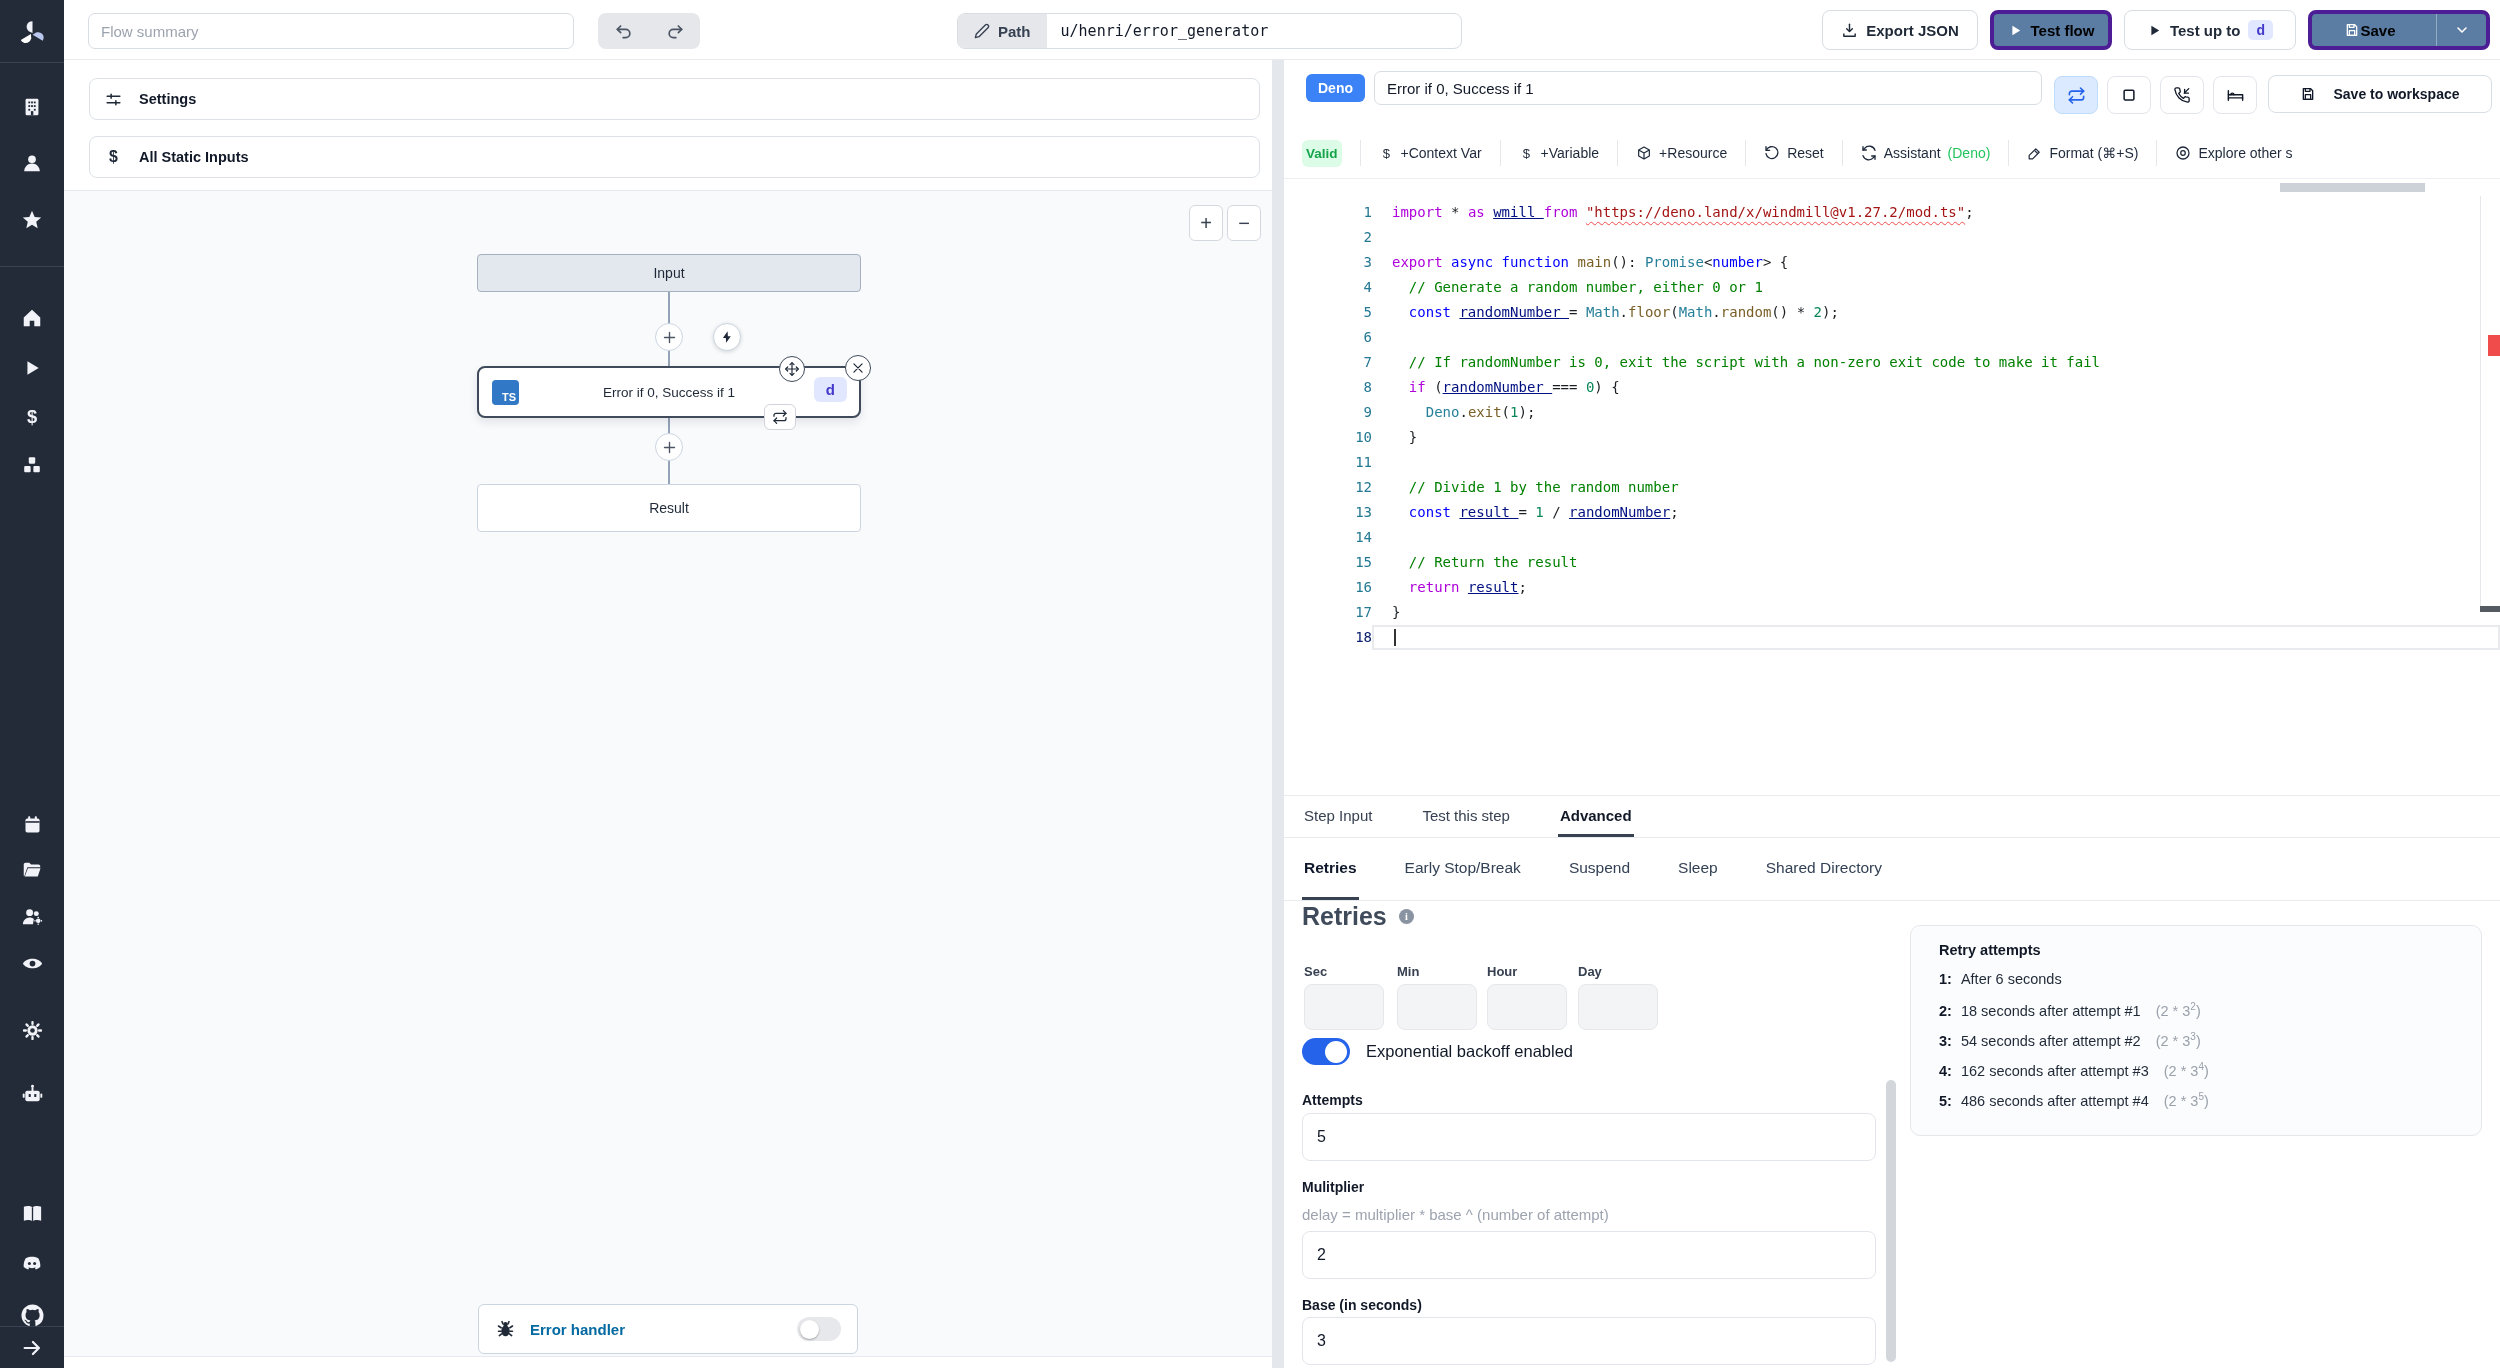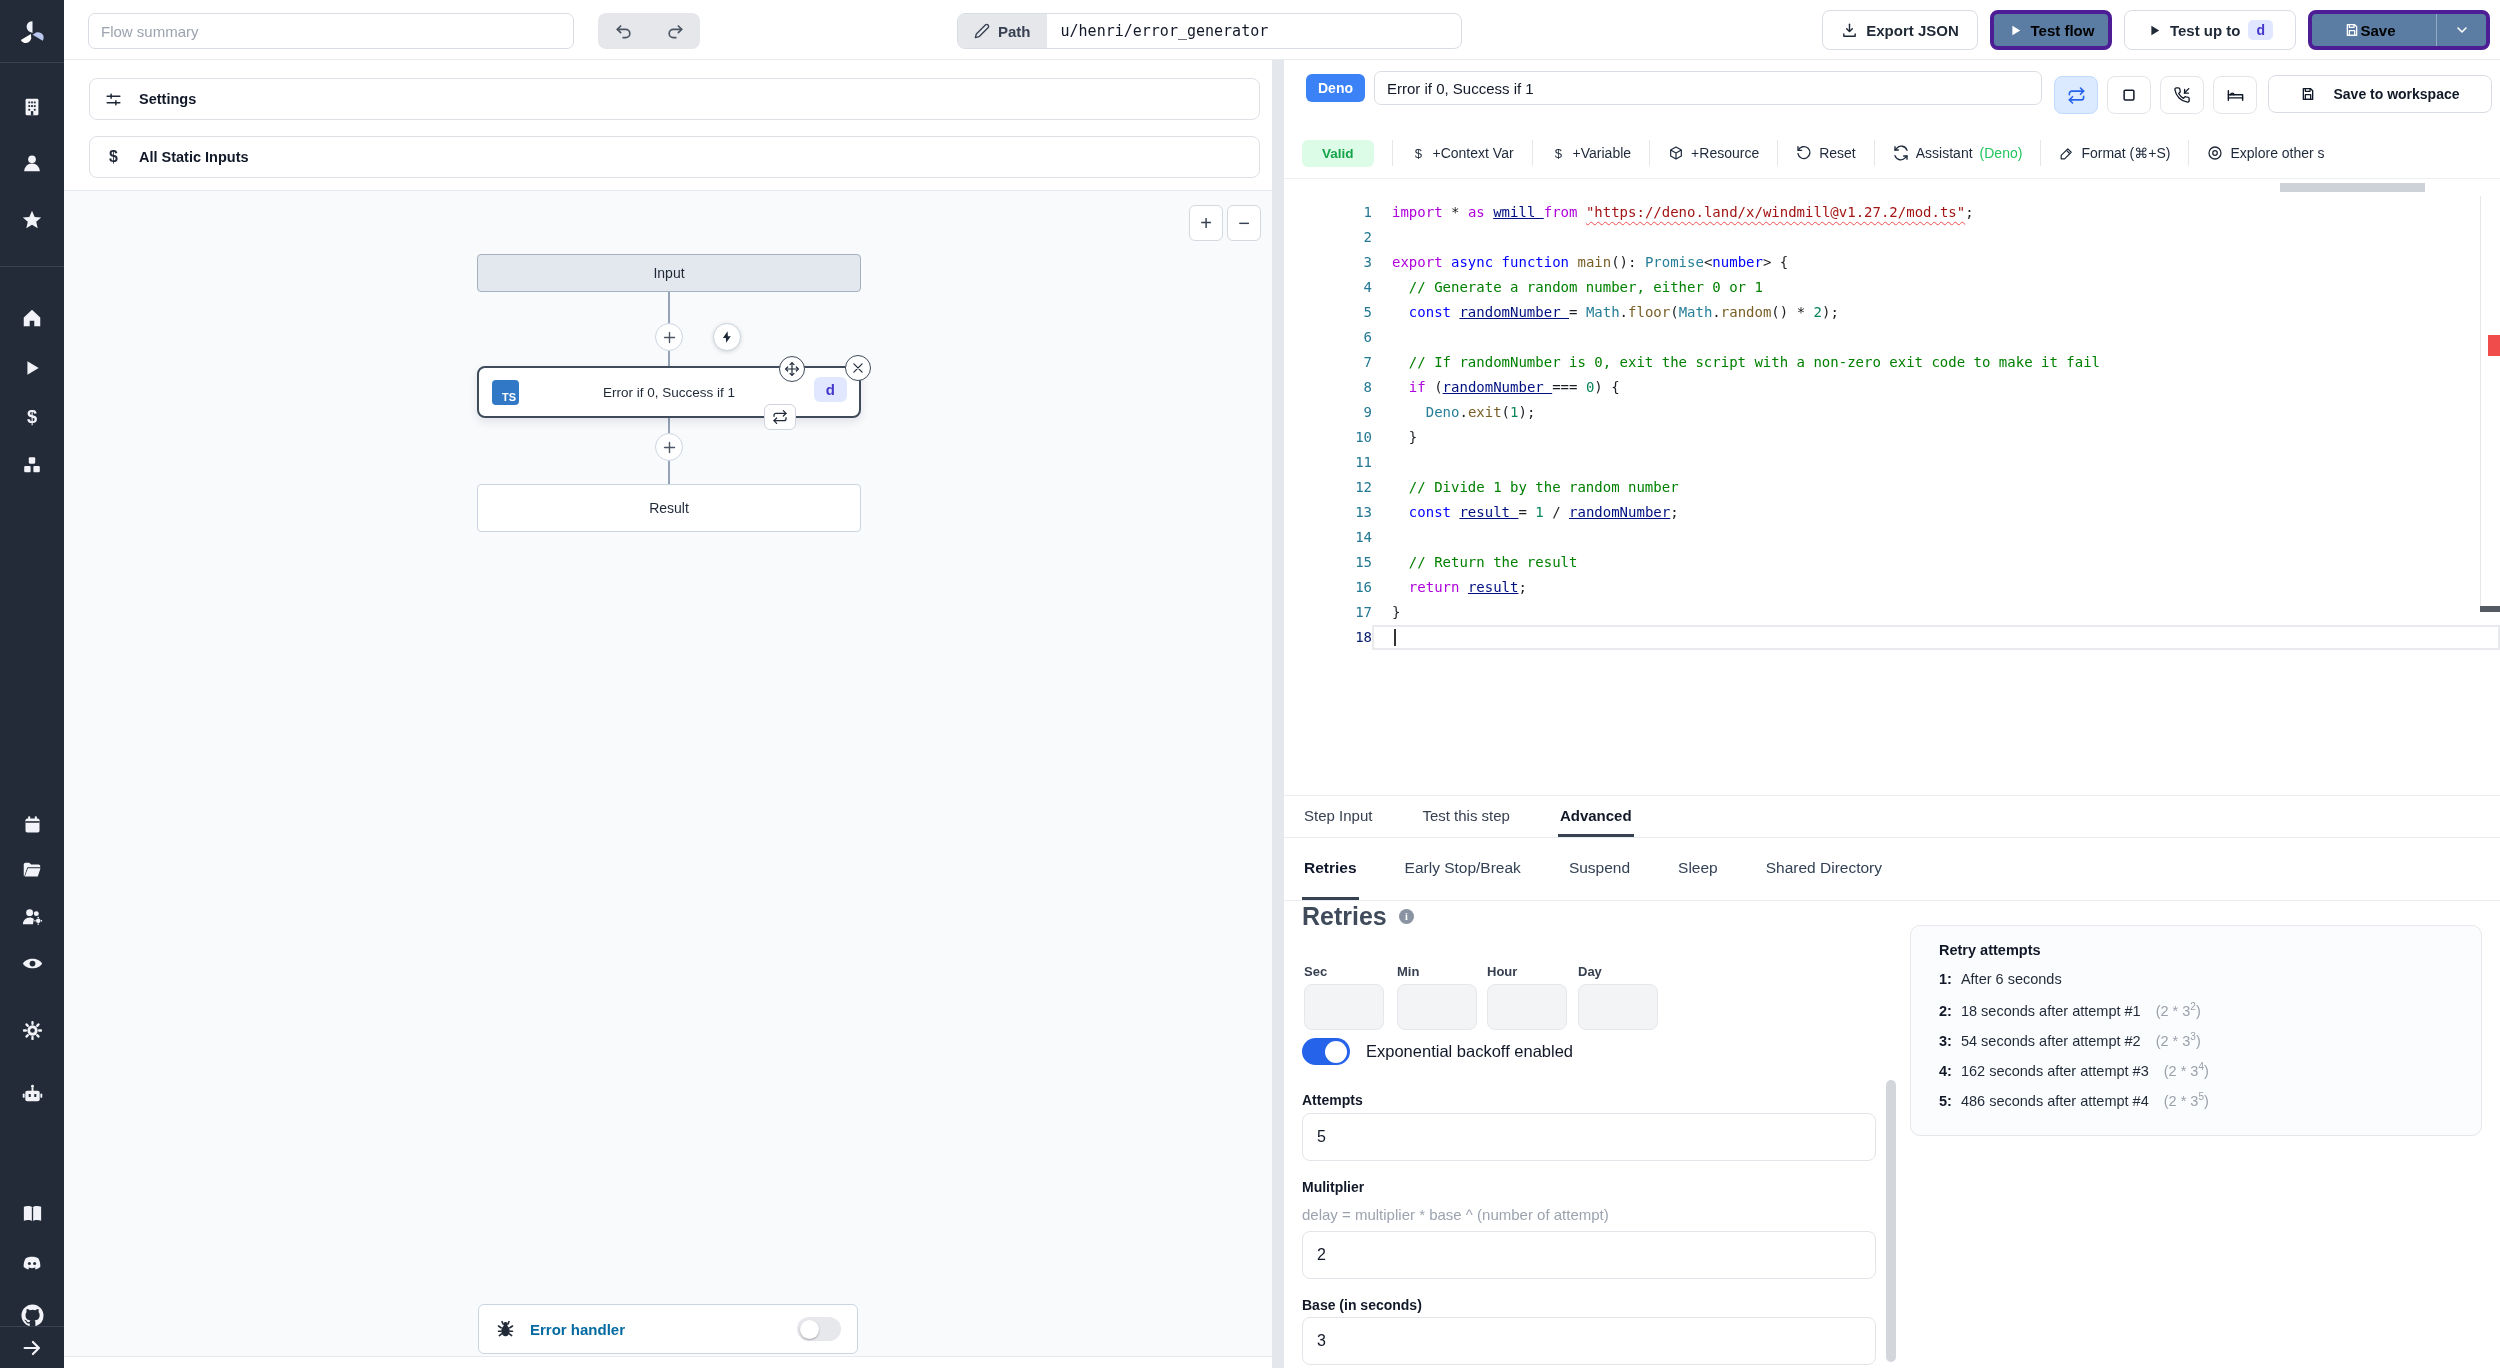--- a/index.html
+++ b/index.html
@@ -61,21 +61,21 @@
 
   
   #rightpanel { position:absolute; left:1284px; top:60px; width:1216px; height:1308px; background:#fff; overflow:hidden; }
   #deno-badge { position:absolute; left:22px; top:14px; height:28px; background:#3b82f6; color:#fff; border-radius:6px; font-size:14px; font-weight:bold; display:flex; align-items:center; padding:0 12px; }
   #step-title-input { position:absolute; left:90px; top:11px; width:668px; height:34px; border:1px solid #d8dde3; border-radius:7px; font-size:15px; color:#111827; padding:0 12px; }
   .hdr-icon-btn { position:absolute; top:16px; width:44px; height:38px; background:#fff; border:1px solid #e2e5ea; border-radius:8px; display:flex; align-items:center; justify-content:center; cursor:pointer; }
   .hdr-icon-btn.active { background:#dbeafe; border-color:#bfdbfe; }
   #btn-savews { position:absolute; left:984px; top:15px; width:224px; height:38px; background:#fff; border:1px solid #d8dde3; border-radius:8px; display:flex; align-items:center; justify-content:center; gap:17px; font-size:14px; font-weight:bold; color:#111827; cursor:pointer; }
 
   #rp-toolbar { position:absolute; left:18px; top:74px; right:0; height:38px; display:flex; align-items:center; white-space:nowrap; overflow:hidden; }
-  #valid-chip { background:#dcfce7; color:#16a34a; font-size:13.5px; font-weight:bold; border-radius:6px; padding:6px 20px; }
+  #valid-chip { background:#dcfce7; color:#16a34a; font-size:13.5px; font-weight:bold; border-radius:6px; padding:6px 4px; }
   .tool-btn { display:flex; align-items:center; gap:7px; font-size:14px; color:#1e293b; padding:0 18px; cursor:pointer; }
   .tool-div { width:1px; height:26px; background:#e5e7eb; }
   .tool-btn .grn { color:#22c55e; }
   #toolbar-border { position:absolute; left:0; top:118px; right:0; height:1px; background:#eceff2; }
   #toolbar-hscroll { position:absolute; left:996px; top:123px; width:145px; height:9px; background:#cdd2d8; }
 
   
   #editor { position:absolute; left:0; top:136px; right:0; height:594px; background:#fff; font-family:"DejaVu Sans Mono", monospace; font-size:14px; }
   #code-lines { position:absolute; left:0; top:4px; right:0; }
   .cl { display:flex; height:25px; line-height:25px; position:relative; }

